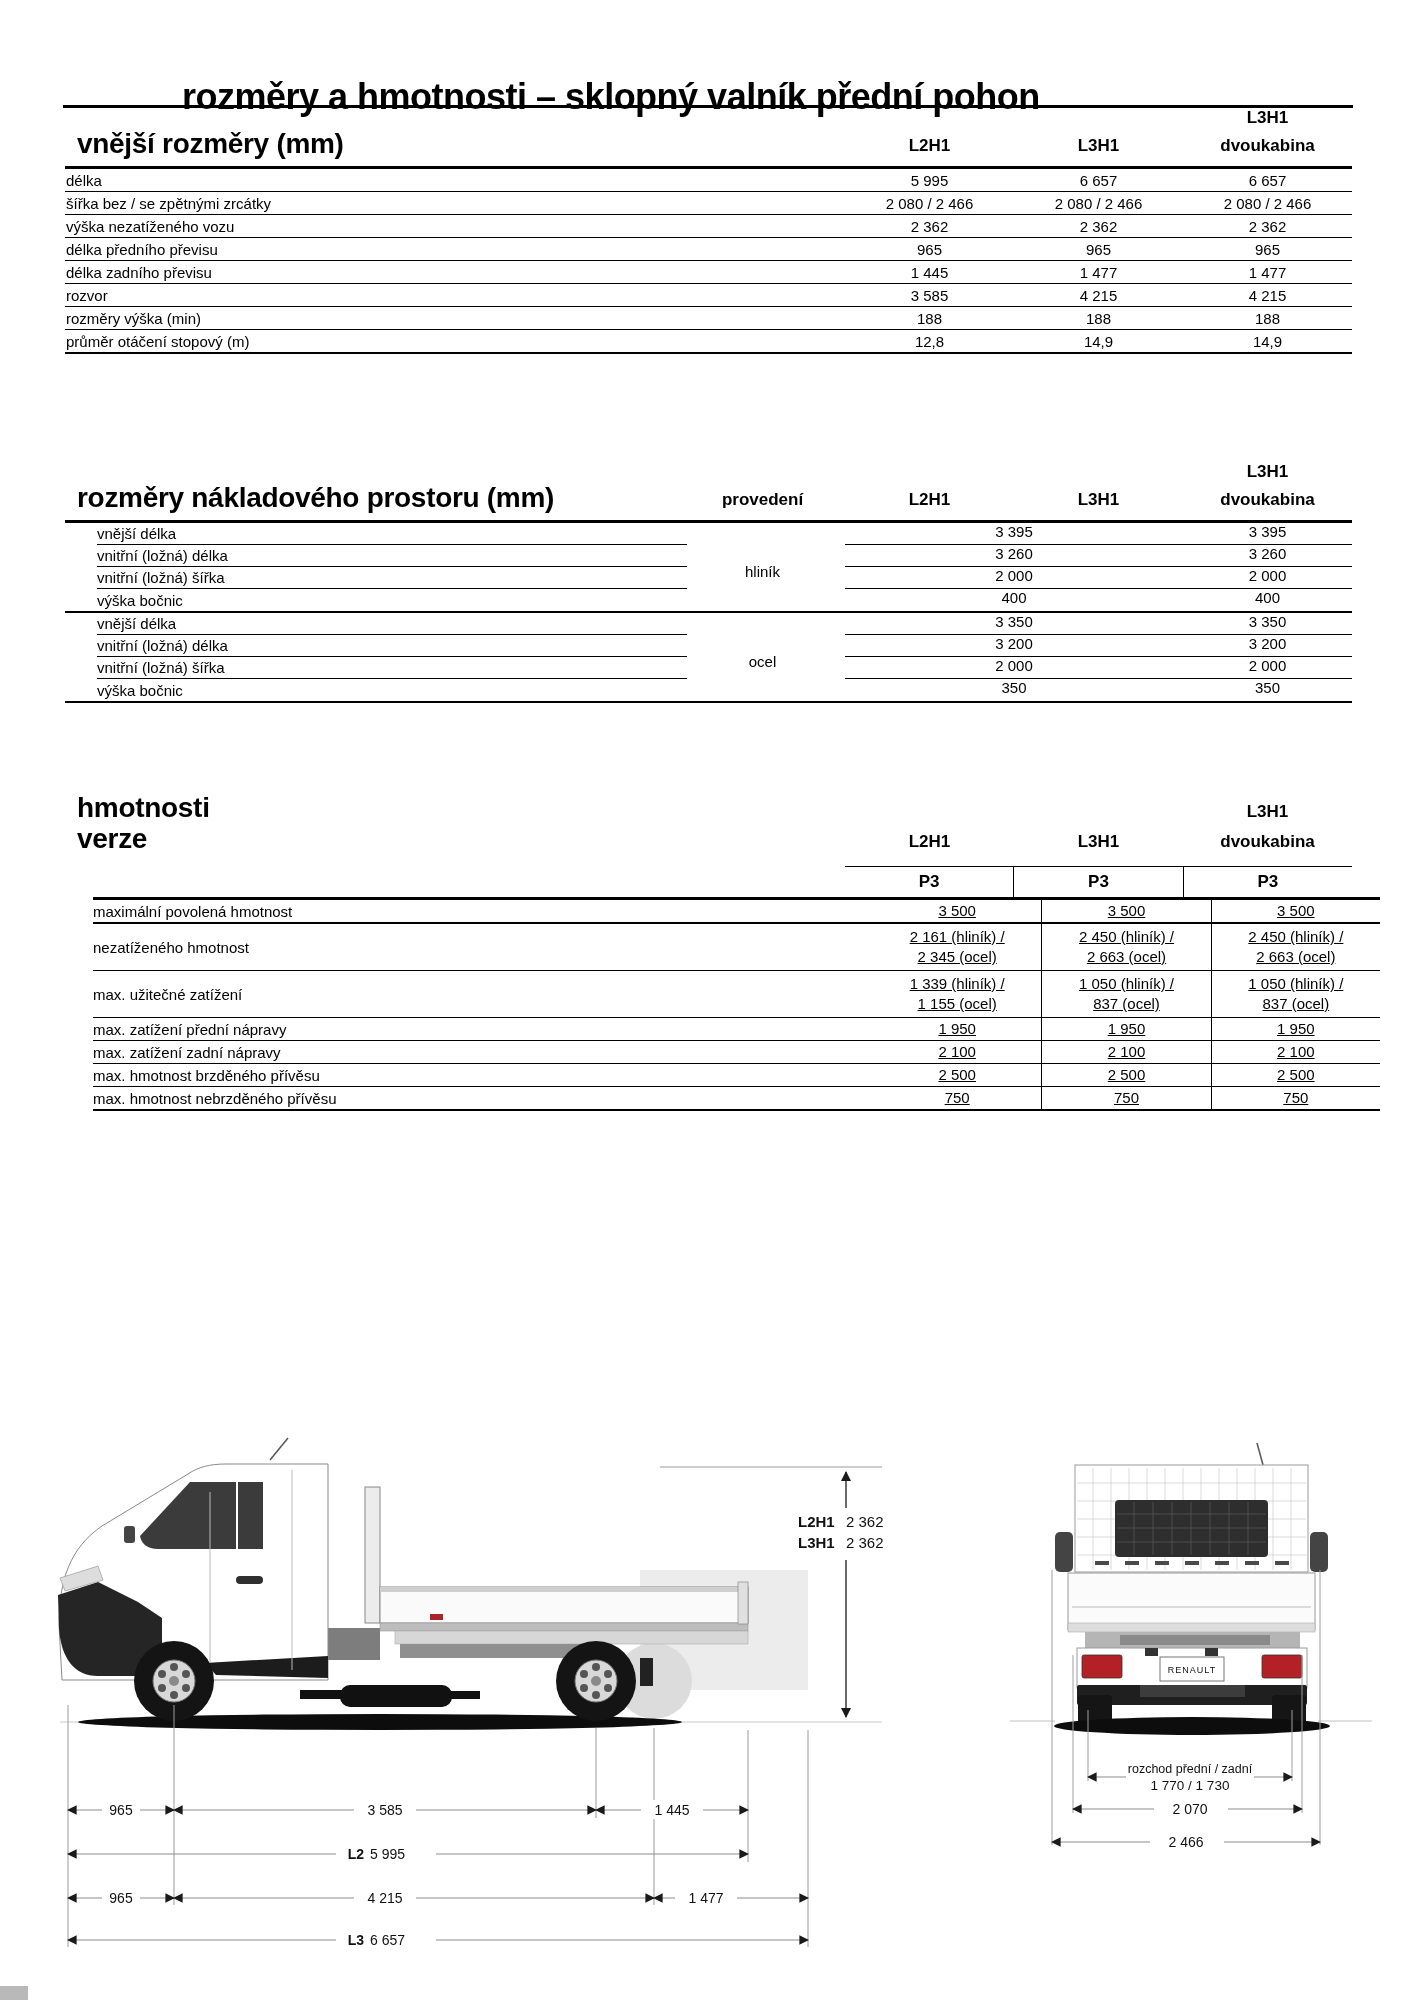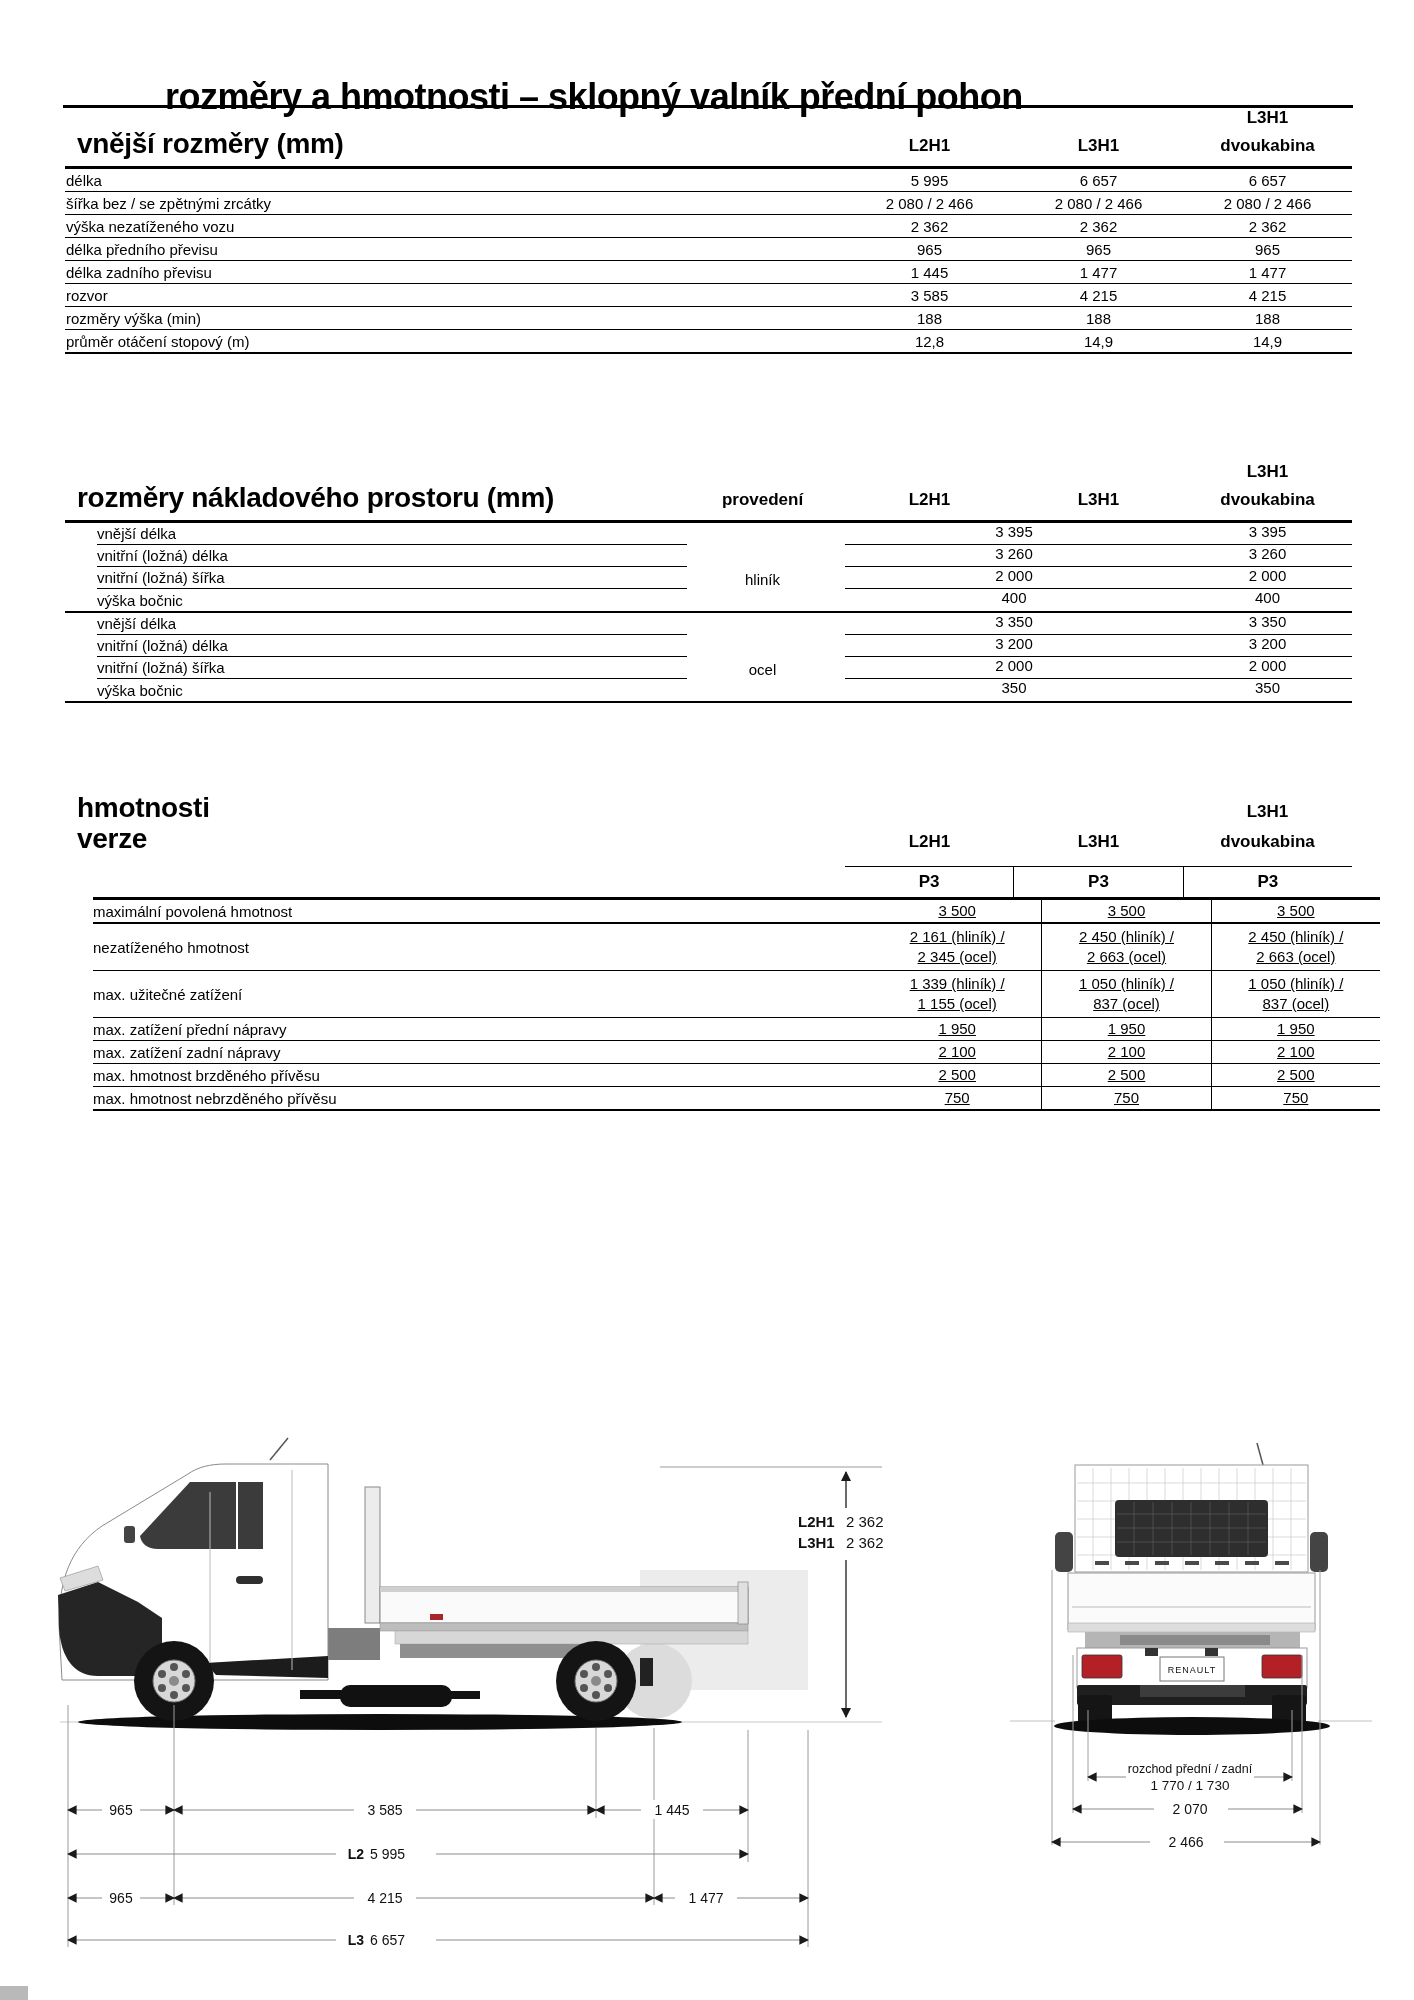--- a/index.html
+++ b/index.html
@@ -1,19 +1,19 @@
 <!DOCTYPE html>
 <html><head>
 <meta charset="utf-8">
 <style>
   html,body{margin:0;padding:0;background:#fff;}
   body{width:1414px;height:2000px;position:relative;font-family:"Liberation Sans",sans-serif;color:#000;overflow:hidden;}
   .abs{position:absolute;}
   
-  .page-title{position:absolute;left:165px;top:52px;font-size:36px;font-weight:bold;letter-spacing:-0.5px;}
+  .page-title{position:absolute;left:182px;top:52px;font-size:36px;font-weight:bold;letter-spacing:-0.5px;}
   .title-rule{position:absolute;left:63px;top:105px;width:1290px;height:3px;background:#000;}
   
   .sec{position:absolute;left:65px;width:1287px;}
   .sec-title{position:absolute;left:12px;font-size:28px;font-weight:bold;letter-spacing:-0.3px;white-space:nowrap;}
   .ch{position:absolute;width:169px;text-align:center;font-weight:bold;font-size:17px;}
   .ch.c1{left:780px;} .ch.c2{left:949px;} .ch.c3{left:1118px;}
   .ch.prov{left:615px;width:165px;}
   
   .rows{position:absolute;left:0;width:1287px;border-top:3px solid #000;}
   .trow{display:flex;height:22px;align-items:center;font-size:15px;border-bottom:1.5px solid #000;}
@@ -23,21 +23,21 @@
   
   .groups{position:absolute;left:0;width:1287px;border-top:3px solid #000;}
   .cgroup{position:relative;border-bottom:2.5px solid #000;}
   .c-row{display:flex;height:22px;font-size:15px;}
   .c-lbl{width:615px;display:flex;align-items:center;border-bottom:1.5px solid #000;margin-left:32px;}
   .c-gap{width:165px;}
   .c-vals{width:507px;display:flex;align-items:flex-start;border-bottom:1.5px solid #000;}
   .c-row.last .c-lbl,.c-row.last .c-vals{border-bottom:none;}
   .c-span{width:338px;text-align:center;}
   .c-dk{width:169px;text-align:center;}
-  .mat{position:absolute;left:615px;top:12px;width:165px;height:88px;display:flex;align-items:center;justify-content:center;font-size:15px;}
+  .mat{position:absolute;left:615px;top:4px;width:165px;height:88px;display:flex;align-items:center;justify-content:center;font-size:15px;}
   
   .w-rule{position:absolute;left:780px;top:76px;width:507px;height:0;border-top:1.5px solid #000;}
   .p3row{position:absolute;left:780px;top:77px;width:507px;height:30px;display:flex;}
   .p3row .cell{width:169px;display:flex;align-items:center;justify-content:center;font-weight:bold;font-size:17px;}
   .p3row .cell + .cell{border-left:1.5px solid #000;}
   .w-rows{position:absolute;left:0;top:107px;width:1287px;border-top:3px solid #000;margin-left:28px;}
   .w-row{display:flex;font-size:15px;border-bottom:1.5px solid #000;}
   .w-row.bthick{border-bottom-width:2.5px;}
   .w-row:last-child{border-bottom:2.5px solid #000;}
   .w-row .lbl{flex:1;display:flex;align-items:center;}

